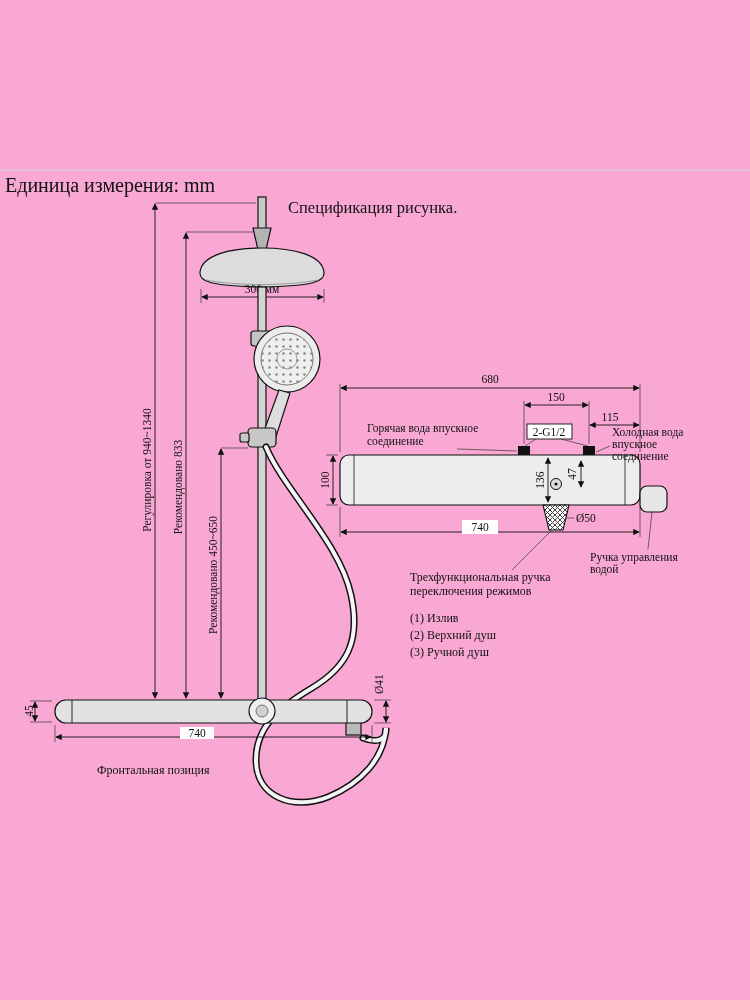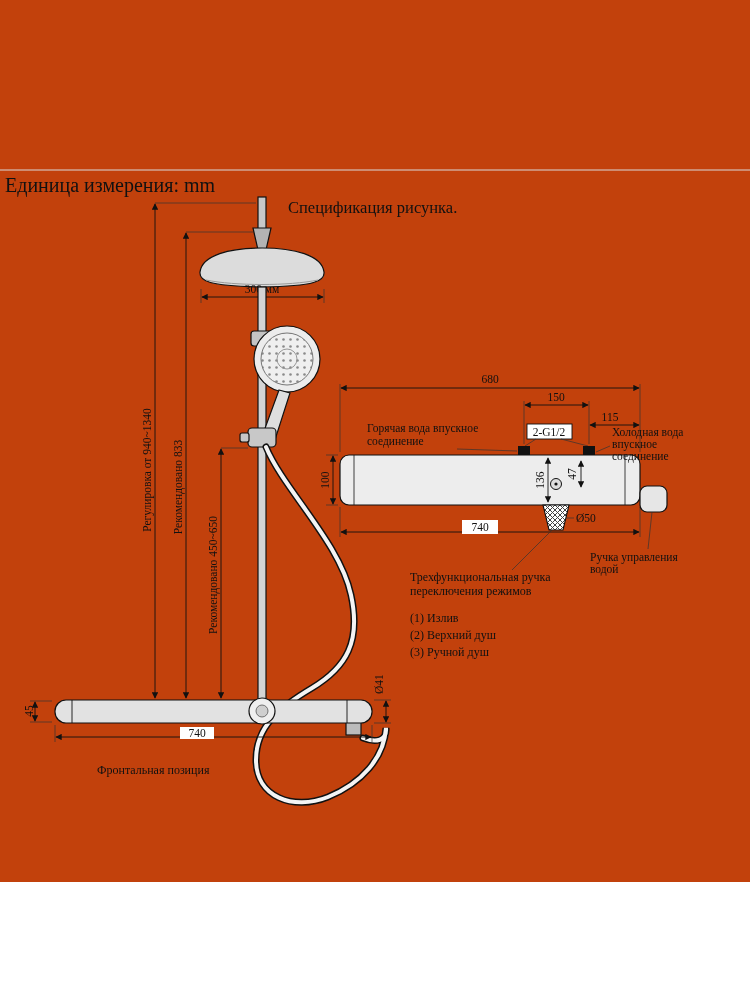--- a/index.html
+++ b/index.html
@@ -1,16 +1,16 @@
 <!DOCTYPE html>
 <html><head>
 <meta charset="utf-8">
 <style>
   html,body{margin:0;padding:0;background:#fff;}
-  .sheet{position:relative;width:750px;height:882px;background:#c2410c;overflow:hidden;
+  .sheet{position:relative;width:750px;height:1000px;background:#f9a8d4;overflow:hidden;
          font-family:"Liberation Serif", serif;}
   svg{position:absolute;left:0;top:0;}
   svg text{fill:#111;font-family:"Liberation Serif", serif;}
   .title-txt{font-size:20px;}
   .subtitle-txt{font-size:16.5px;}
   .lbl{font-size:12px;}
   .lbl-sm{font-size:11.5px;}
   .dimtxt{font-size:11.5px;}
   .dim{stroke:#111;stroke-width:0.9;fill:none;}
   .ext{stroke:#333;stroke-width:0.7;fill:none;}

